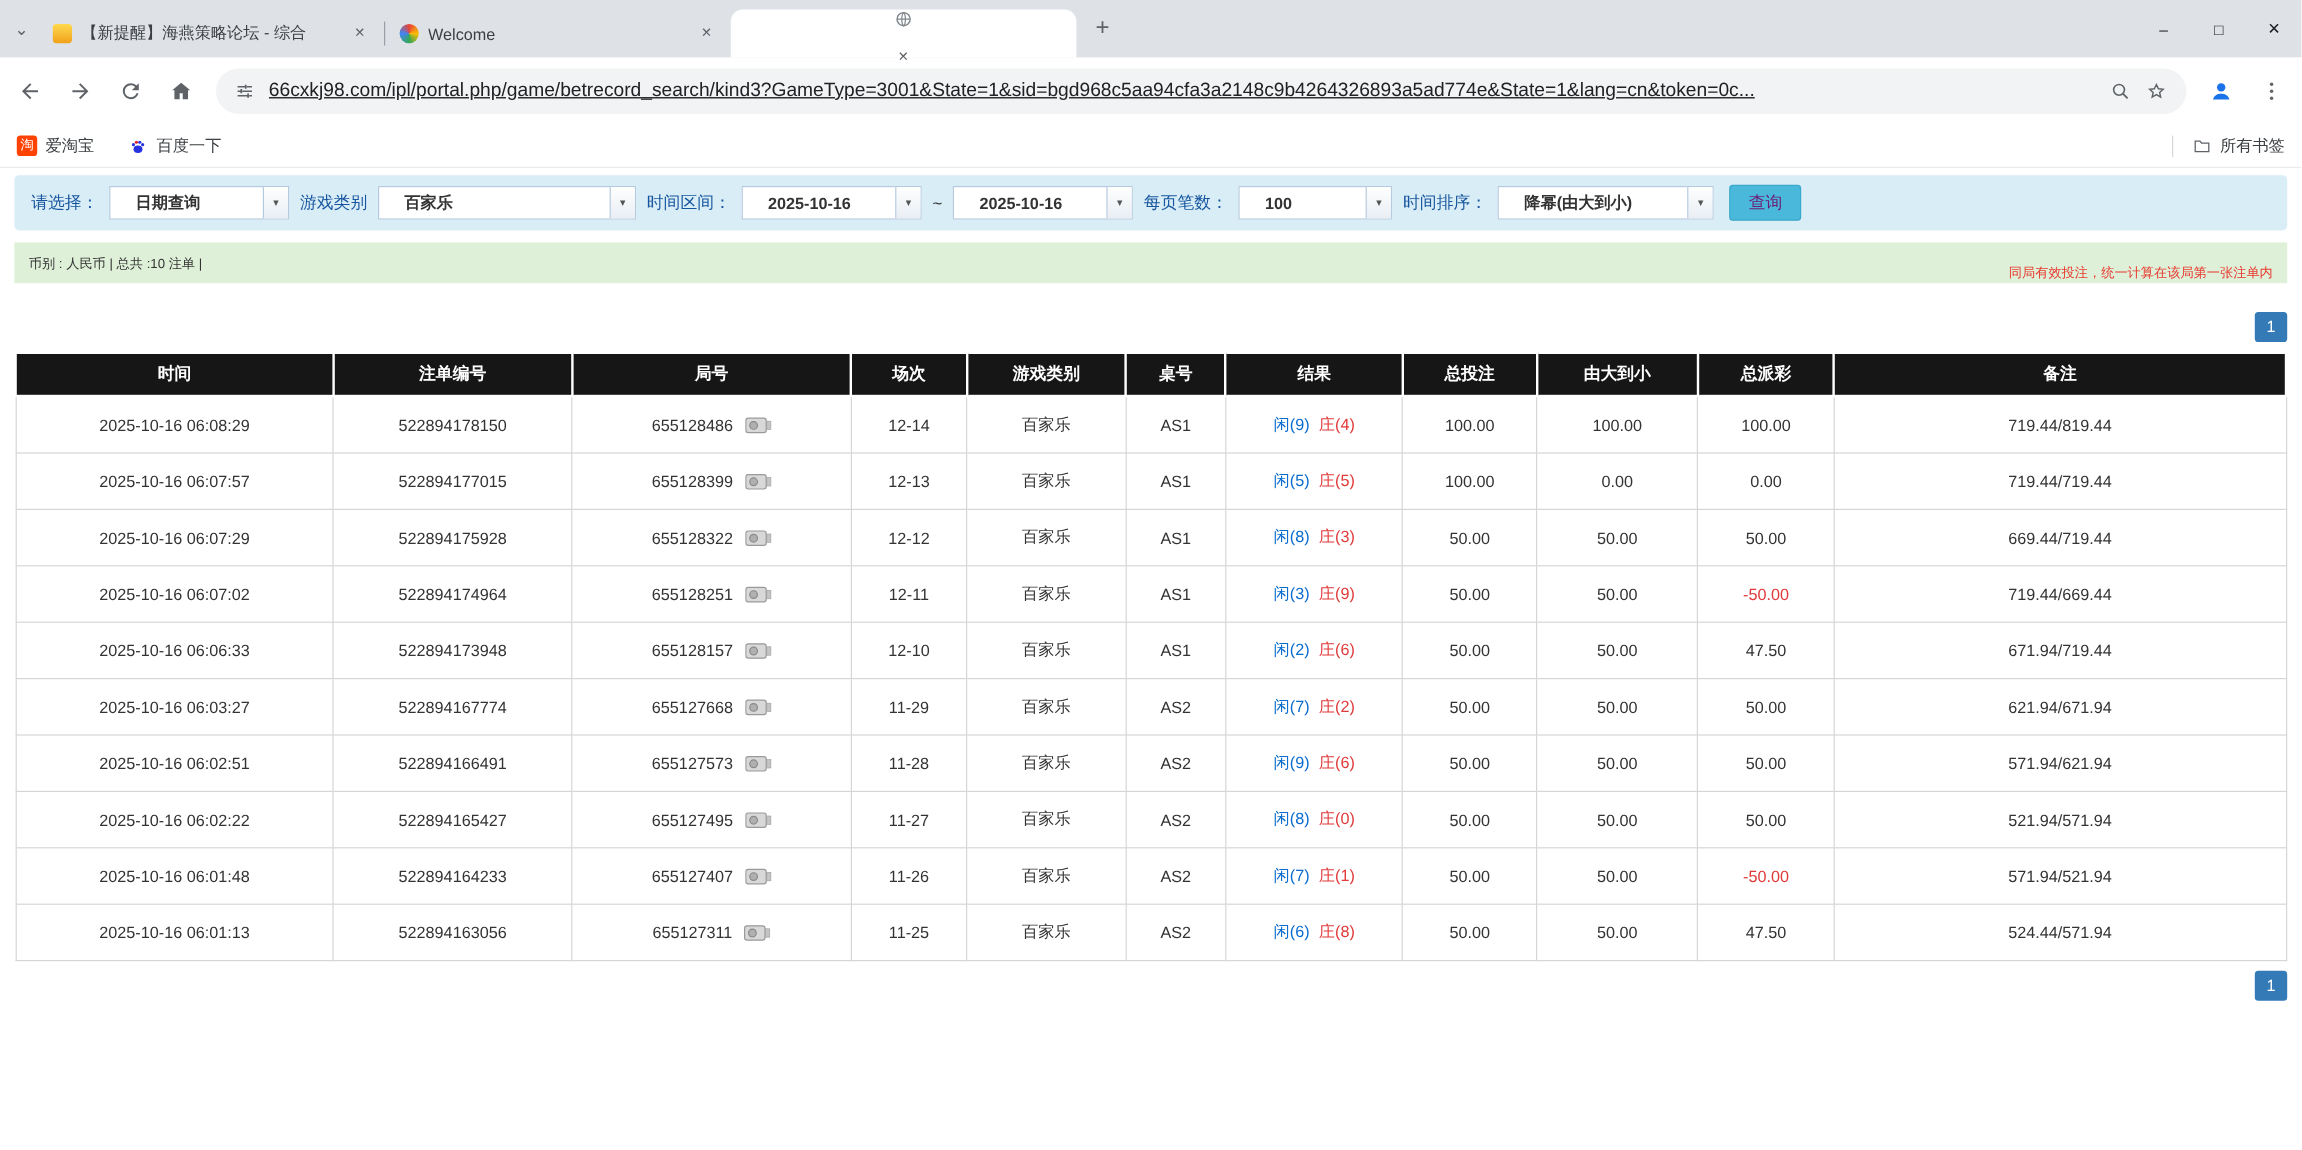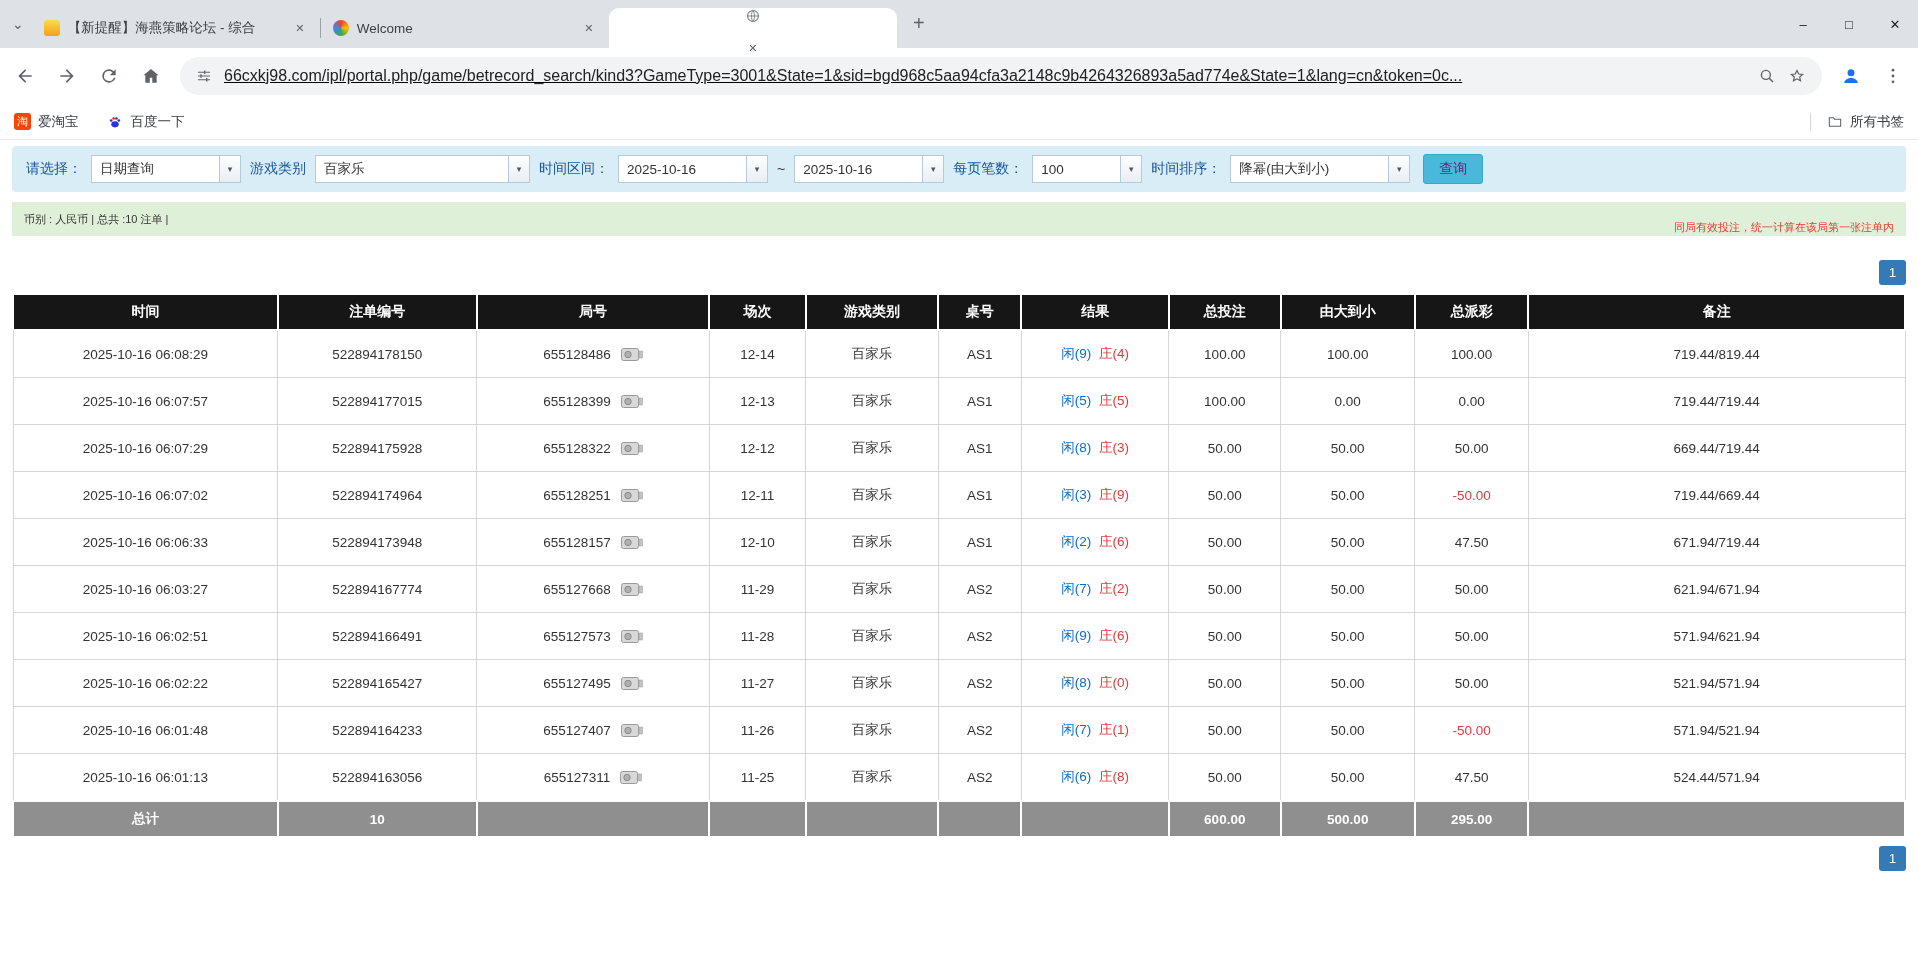--- a/index.html
+++ b/index.html
@@ -46,25 +46,25 @@
 
   
   .page{padding:6px 12px 0;background:#fff;}
   .page-title{font-size:19px;color:#1f1f1f;margin:16px 0 12px 0;}
 
   .filterbar{background:#d9edf7;border-radius:4px;height:46px;display:flex;align-items:center;
              gap:9px;padding:0 14px;font-size:14px;}
   .flabel{color:#17569e;flex:none;}
   .tilde{color:#333;}
   .combo{background:#fff;border:1px solid #b6cade;height:28px;display:flex;align-items:stretch;flex:none;}
-  .combo-val{flex:1;display:flex;align-items:center;padding:0 8px;font-size:13.5px;color:#333;
-             white-space:nowrap;overflow:hidden;}
+  .combo-val{flex:1;display:flex;align-items:center;padding:0 21px;font-size:13.5px;color:#333;
+             white-space:nowrap;overflow:hidden;font-weight:bold;}
   .combo-arrow{width:21px;border-left:1px solid #b6cade;background:linear-gradient(#fefefe,#e9eef4);
                display:flex;align-items:center;justify-content:center;font-size:9px;color:#555;}
-  .w150{width:150px}.w215{width:215px}.w110{width:110px}.w180{width:180px}
+  .w150{width:150px}.w215{width:215px}.w110{width:128px}.w180{width:180px}
   .searchbtn{margin-left:4px;background:#49b8da;border:1px solid #3aa8ca;color:#701a75;height:30px;
              padding:0 15px;border-radius:3px;font-size:14px;font-family:Liberation Sans, sans-serif;cursor:pointer;}
 
   .summarybar{margin-top:10px;background:#dff0d8;height:34px;display:flex;align-items:center;
               justify-content:space-between;padding:0 12px;font-size:11px;color:#333;}
   .sum-right{color:#e8392f;margin-top:16px;}
 
   .pager{display:flex;justify-content:flex-end;margin:24px 0 8px;}
   .pager.bottom{margin:8px 0 0;}
   .pagebtn{min-width:27px;height:25px;background:#337ab7;color:#fff;display:flex;align-items:center;
@@ -536,32 +536,19 @@
       <span class="res-p">闲(6)</span>
       <span class="res-b">庄(8)</span>
     </td>
     <td class="betlink">50.00</td>
     <td>50.00</td>
     <td class="payout">47.50</td>
     <td>524.44/571.94</td>
   </tr>
       </tbody>
     <tfoot>
-      <tr class="foot foot2">
-        <td>总计</td>
-        <td>10</td>
-        <td></td>
-        <td></td>
-        <td></td>
-        <td></td>
-        <td></td>
-        <td>600.00</td>
-        <td>500.00</td>
-        <td>295.00</td>
-        <td></td>
-      </tr>
     </tfoot>
   </table>
 
   <div class="pager bottom">
     <span class="pagebtn">1</span>
   </div>
 </div>
 
 </body></html>

